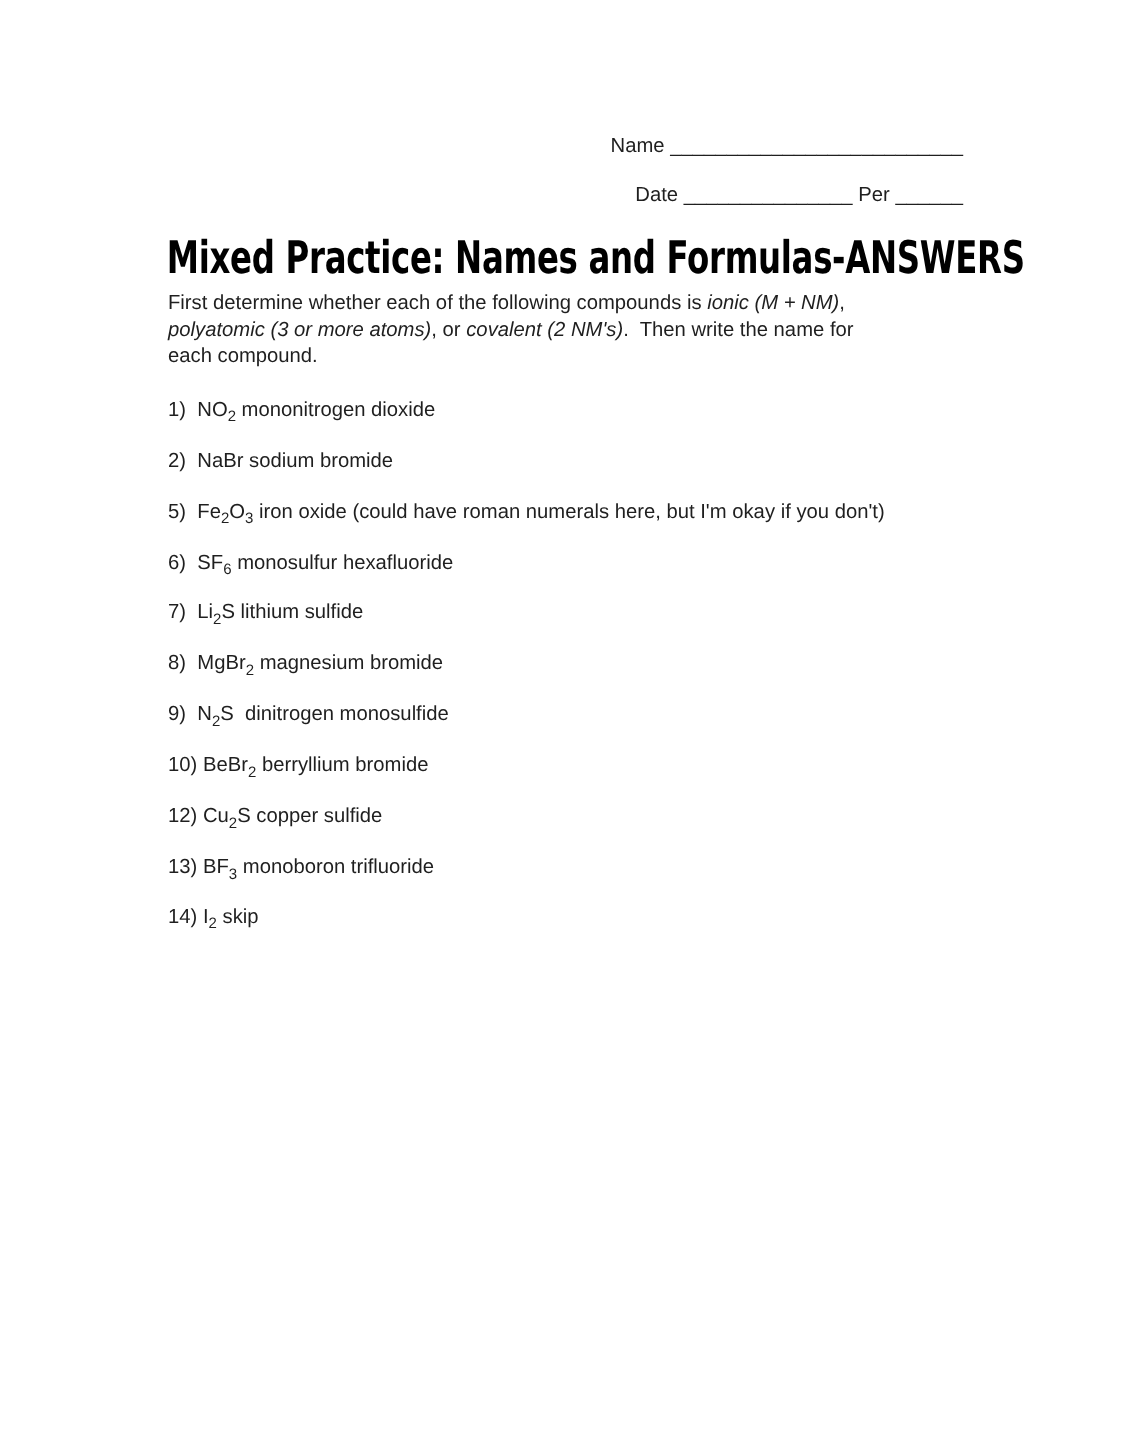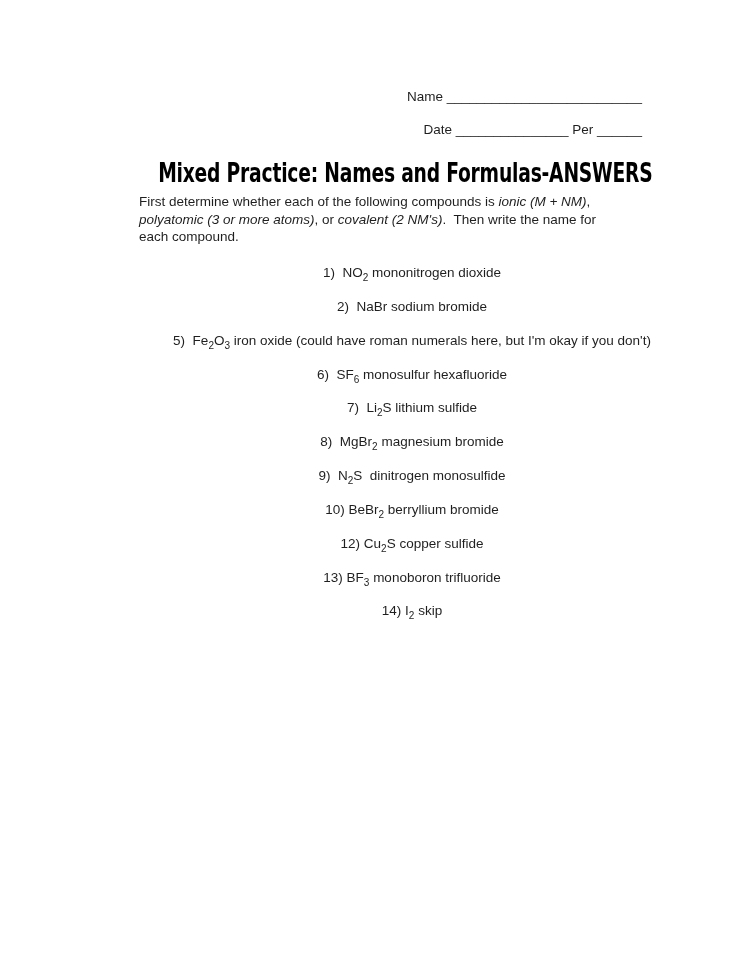--- a/index.html
+++ b/index.html
@@ -22,57 +22,55 @@
     line-height: 16px;
     white-space: pre;
     color: #1f1f1f;
   }
   #name-row { top: 89px; }
   #date-row { top: 122px; }
   .doc-title {
     position: absolute;
     top: 158px; left: 0;
     width: 749px;
-    text-align: right;
+    text-align: left;
     font-family: "DejaVu Sans", sans-serif;
     font-weight: bold;
-    font-size: 26px;
+    font-size: 30px;
     line-height: 30px;
     color: #000000;
     white-space: nowrap;
   }
   .doc-title .squeeze {
     display: inline-block;
     transform: scaleX(0.72);
     transform-origin: center;
     letter-spacing: -0.3px;
   }
   .instructions {
     position: absolute;
     top: 193px; left: 112px;
     width: 540px;
     font-size: 13.5px;
     line-height: 17.6px;
     white-space: pre-wrap;
     color: #1f1f1f;
-    margin-left: 27px;
   }
   .instructions .it { font-style: italic; }
   .compound-list {
     position: absolute;
     top: 265px; left: 112px;
     width: 600px;
     font-size: 13.5px;
     line-height: 16px;
     color: #1f1f1f;
   }
   .item {
     height: 33.85px;
     white-space: pre;
-    text-align: center;
   }
   sub {
     font-size: 10px;
     line-height: 0;
   }
   
   .item:nth-child(14) .formula {
     font-family: Liberation Sans, sans-serif;
   }
 </style>

